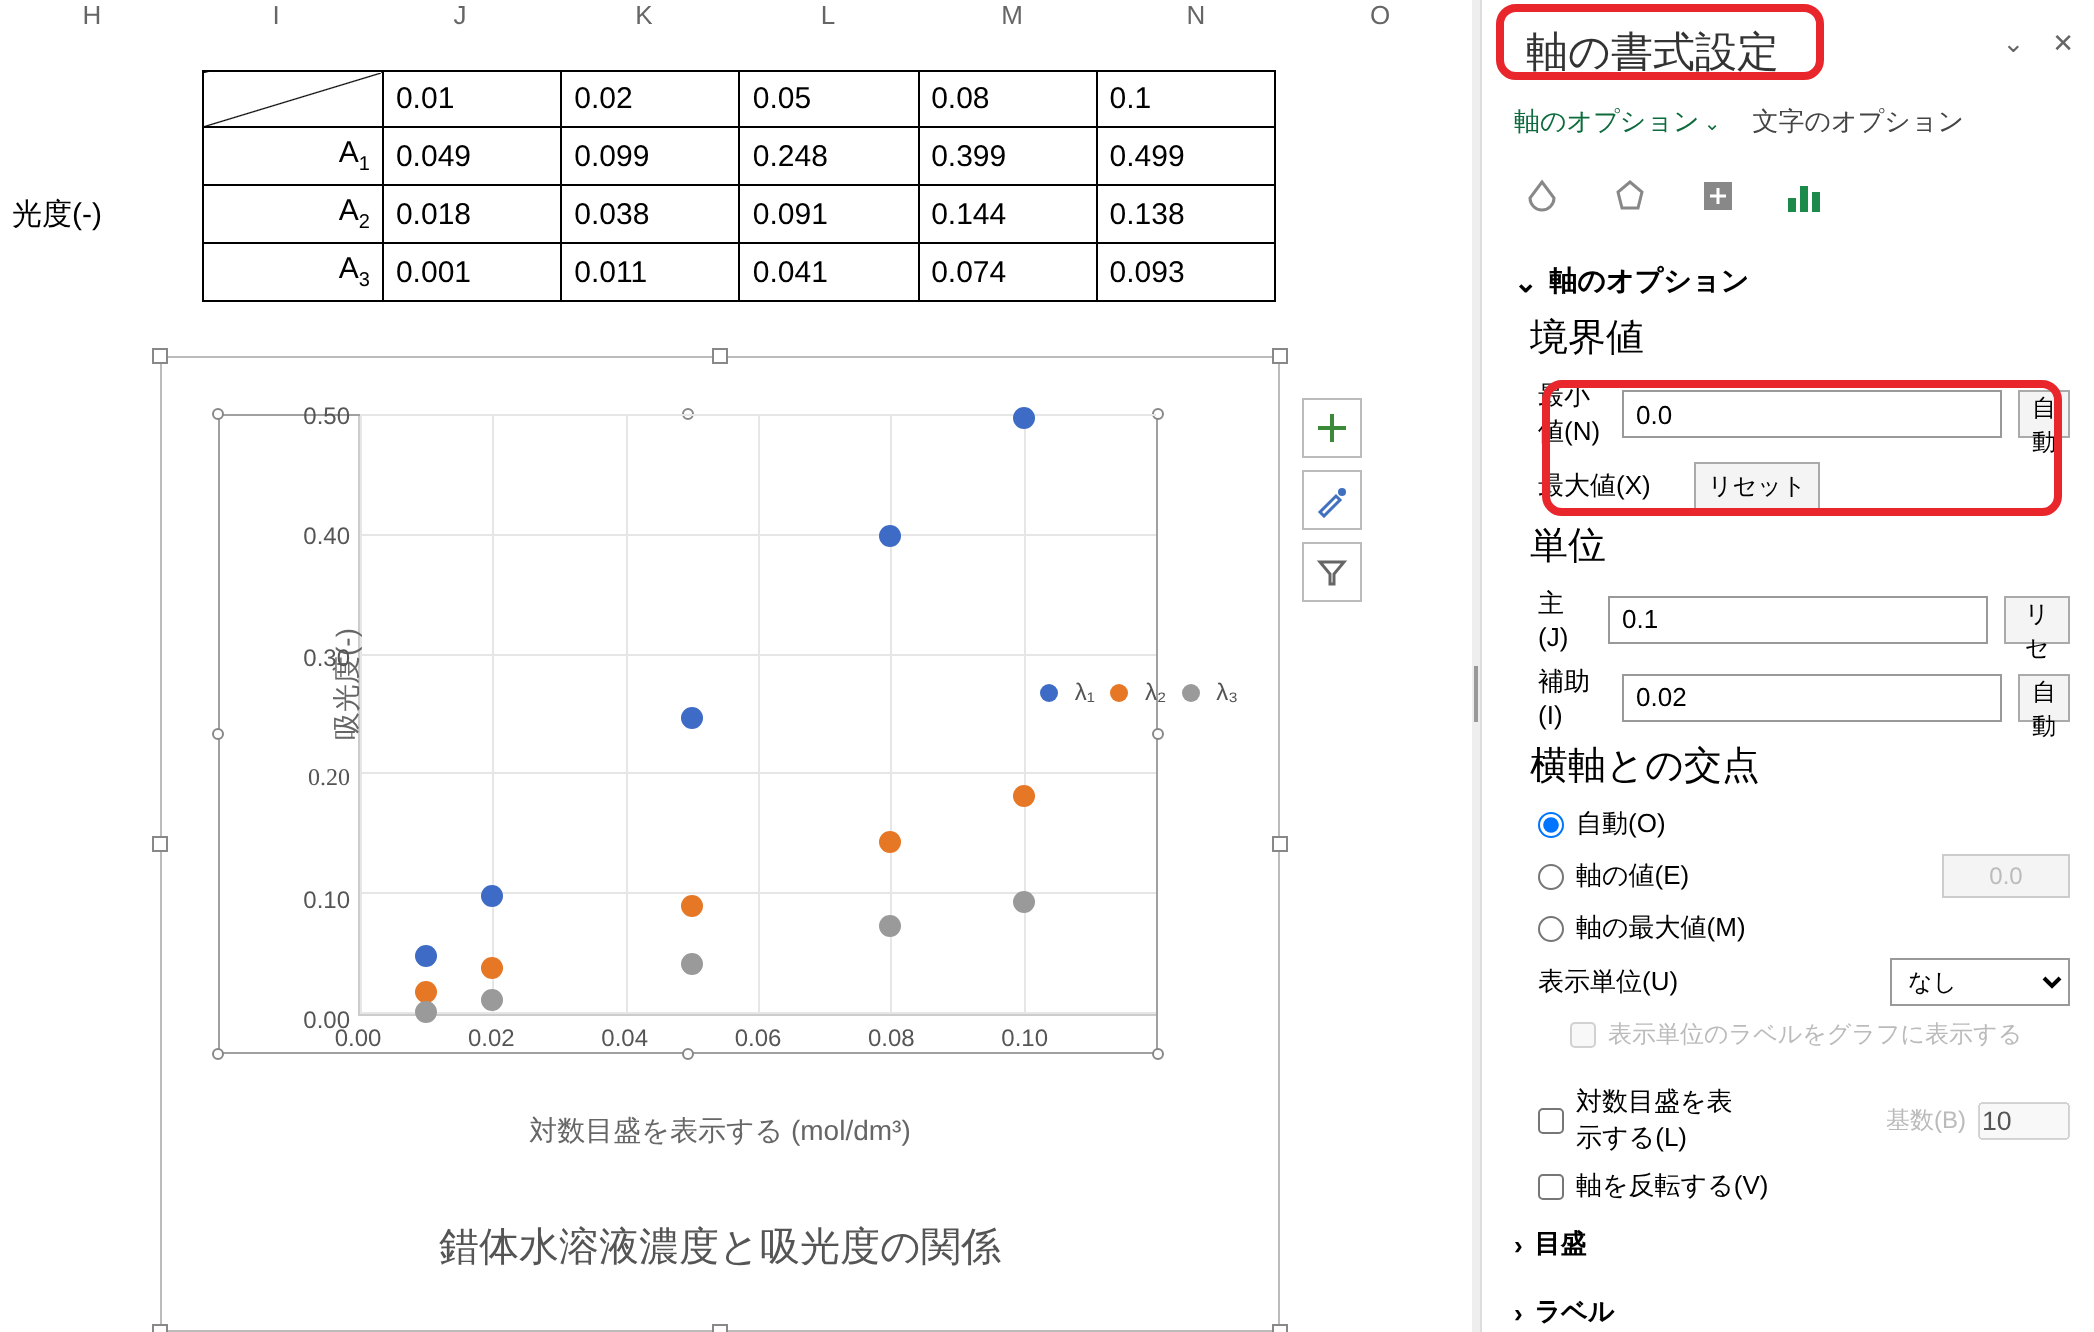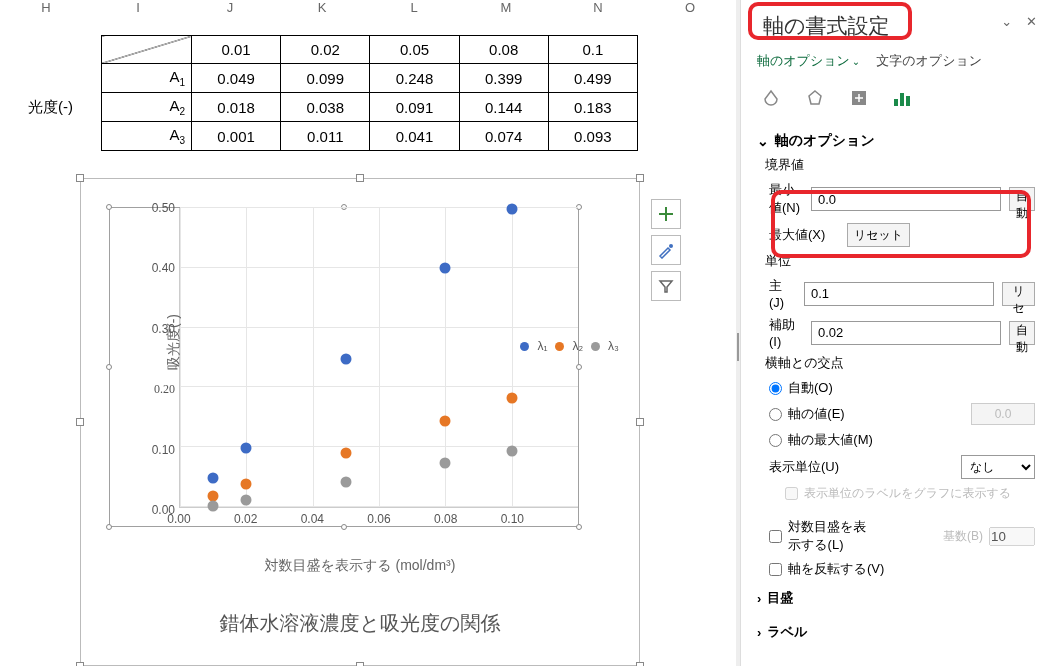--- a/index.html
+++ b/index.html
@@ -1,21 +1,21 @@
 <!DOCTYPE html>
 <html><head>
 <meta charset="utf-8">
 <style>
 * { box-sizing: border-box; margin: 0; padding: 0; }
 body { font-family: "Meiryo", "Yu Gothic", sans-serif; background: #fff; width: 1047px; height: 666px; overflow: hidden; display: flex; position: relative; }
 .main-area { width: 736px; position: relative; }
 .col-headers { display: flex; position: absolute; top: 0; left: 0; right: 0; height: 20px; }
 .col-header { flex: 1; text-align: center; color: #666; font-size: 13px; }
 .table { position: absolute; top: 35px; left: 0; width: 638px; border-collapse: collapse; }
-.table td { border: 1px solid #000; padding: 4px 6px; text-align: center; font-size: 15px; height: 28px; }
+.table td { border: 1px solid #000; padding: 4px 6px; text-align: left; font-size: 15px; height: 28px; }
 .table .rowh { text-align: right; }
 .table .ylabel { border-left: none; border-top: none; border-bottom: none; }
 .table .diag { position: relative; background: linear-gradient(to bottom right, #fff calc(50% - .6px), #000 50%, #fff calc(50% + .6px)); }
 sub { font-size: 10px; }
 
 .chart-wrap { position: absolute; top: 178px; left: 80px; width: 560px; height: 488px; border: 1px solid #bbb; background: #fff; }
 .chart-handle { position: absolute; width: 8px; height: 8px; background: #fff; border: 1px solid #888; }
 .ch-tl { top: -5px; left: -5px; } .ch-tr { top: -5px; right: -5px; }
 .ch-bl { bottom: -5px; left: -5px; } .ch-br { bottom: -5px; right: -5px; }
 .ch-tm { top: -5px; left: calc(50% - 4px); } .ch-bm { bottom: -5px; left: calc(50% - 4px); }
@@ -46,21 +46,21 @@
 .panel-title { font-size: 21px; color: #333; padding: 4px 6px; margin-bottom: 8px; }
 .panel-close-arrows { position: absolute; top: 14px; right: 10px; display: flex; gap: 14px; color: #666; }
 .tab-row { display: flex; gap: 16px; margin-bottom: 8px; font-size: 13px; }
 .tab-row .tab { color: #444; cursor: pointer; }
 .tab-row .active { color: #0d6b3d; }
 .tab-row .chev { color: #0d6b3d; font-size: 10px; margin-left: 2px; }
 .icon-row { display: flex; gap: 16px; padding: 6px 0 12px; align-items: center; }
 .icon-row .iconbtn { width: 28px; height: 28px; display: flex; align-items: center; justify-content: center; color: #666; }
 .section-hdr { font-weight: bold; font-size: 14px; padding: 8px 0 4px; display: flex; align-items: center; gap: 6px; }
 .section-hdr.chev { cursor: pointer; }
-.group-label { font-size: 13px; padding: 2px 0 4px 8px; }
+.group-label { font-size: 19px; padding: 2px 0 4px 8px; }
 .row { display: flex; align-items: center; padding: 3px 0 3px 12px; gap: 8px; }
 .row .label { width: 70px; }
 .row .inp { flex: 1; height: 24px; border: 1px solid #999; padding: 0 6px; font-size: 13px; background: #fff; }
 .row .btn { height: 24px; padding: 0 6px; border: 1px solid #aaa; background: #f4f4f4; font-size: 12px; }
 .radio-row { display: flex; align-items: center; gap: 6px; padding: 3px 0 3px 12px; }
 .radio-row input[type=radio] { margin: 0; }
 .radio-row .val { margin-left: auto; width: 64px; height: 22px; border: 1px solid #ccc; background: #f4f4f4; text-align: center; font-size: 12px; color: #bbb; display: flex; align-items: center; justify-content: center; }
 .sel { height: 24px; border: 1px solid #999; background: #fff; padding: 0 4px; font-size: 12px; }
 .chk-row { display: flex; align-items: center; gap: 6px; padding: 3px 0 3px 12px; }
 .disabled-text { color: #bbb; font-size: 12px; }
@@ -106,21 +106,21 @@
           <td>0.248</td>
           <td>0.399</td>
           <td>0.499</td>
     </tr>
     <tr>
       <td class="rowh"><span>A</span><sub>2</sub></td>
       <td>0.018</td>
           <td>0.038</td>
           <td>0.091</td>
           <td>0.144</td>
-          <td>0.183</td>
+          <td>0.138</td>
     </tr>
     <tr>
       <td class="rowh"><span>A</span><sub>3</sub></td>
       <td>0.001</td>
           <td>0.011</td>
           <td>0.041</td>
           <td>0.074</td>
           <td>0.093</td>
     </tr>
   </tbody>
@@ -302,21 +302,21 @@
       <span class="val">0.0</span>
     </div>
   <div class="radio-row">
       <input type="radio" name="cr" style="">
       <span>軸の最大値(M)</span>
     </div>
 
   <div class="row">
     <span class="label" style="width:90px;">表示単位(U)</span>
     <span style="flex:1"></span>
-    <select class="sel" style="width:74px;"><option>なし</option></select>
+    <select class="sel" style="width:90px;"><option>なし</option></select>
   </div>
   <div class="chk-row disabled-text" style="padding-left:28px;align-items:center;">
     <input type="checkbox" disabled="" style="">
     <span>表示単位のラベルをグラフに表示する</span>
   </div>
 
   <div class="chk-row" style="margin-top:10px;">
     <input type="checkbox" style="">
     <span style="width:90px;">対数目盛を表示する(L)</span>
     <span class="disabled-text" style="margin-left:auto;">基数(B)</span>

